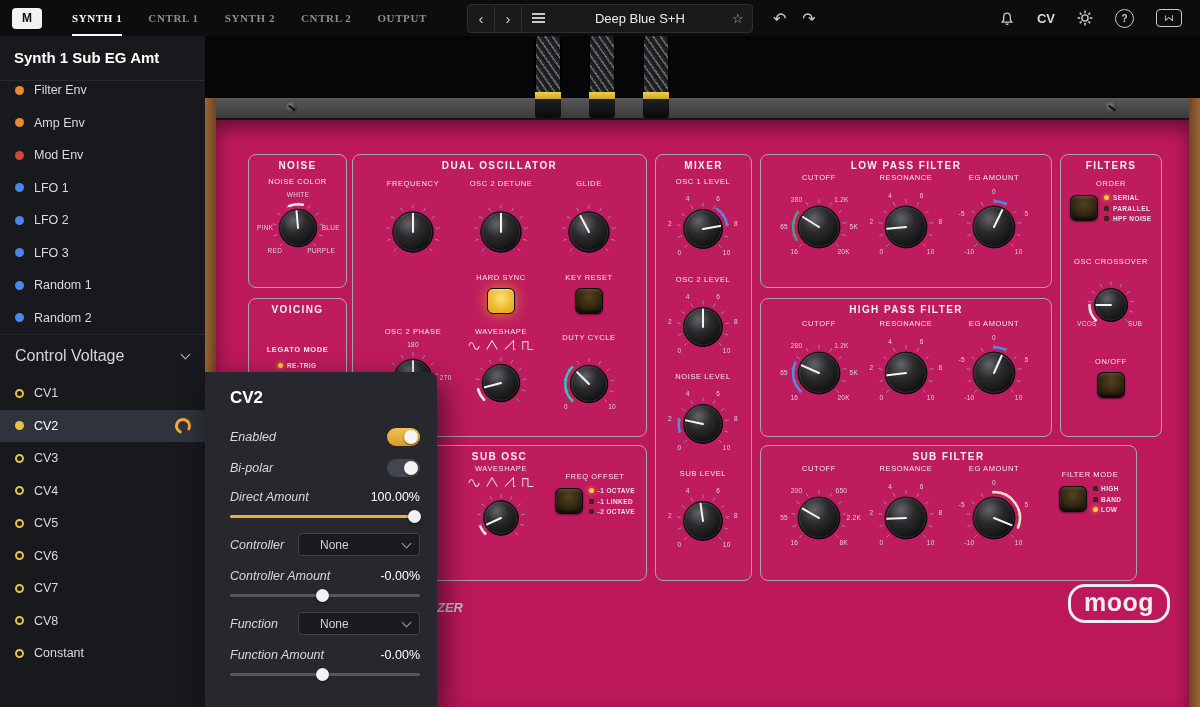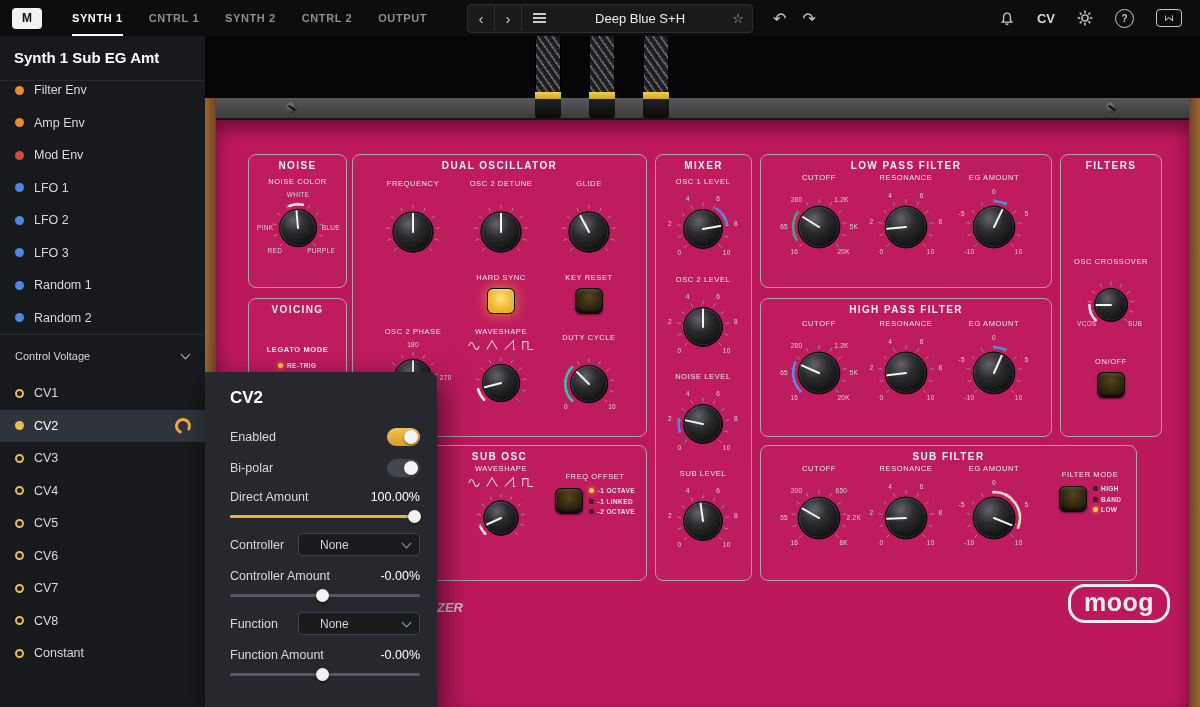--- a/index.html
+++ b/index.html
@@ -4,21 +4,21 @@
 <style>
   html,body{margin:0;padding:0;background:#000;}
   .app{position:relative;width:1200px;height:707px;overflow:hidden;background:#060608;
        font-family:"Liberation Sans",sans-serif;-webkit-font-smoothing:antialiased;}
 
   
   .topbar{position:absolute;left:0;top:0;width:1200px;height:36px;background:#0d0d0f;
           display:flex;align-items:center;z-index:60;}
   .logo-box{margin-left:12px;width:30px;height:21px;border-radius:4px;background:#f2f2f2;color:#111;
             font-size:12px;font-weight:bold;display:flex;align-items:center;justify-content:center;}
-  .tabs{display:flex;gap:26px;margin-left:30px;height:36px;align-items:center;}
+  .tabs{display:flex;gap:26px;margin-left:30px;height:36px;align-items:center;font-family:Liberation Serif, serif;}
   .tab{font-size:11px;font-weight:bold;letter-spacing:.6px;color:#8e8e91;position:relative;
        height:36px;line-height:36px;cursor:default;}
   .tab.active{color:#fff;}
   .tab.active::after{content:'';position:absolute;left:0;right:0;bottom:0;height:2px;background:#fff;}
   .preset-group{margin-left:40px;display:flex;align-items:center;height:27px;background:#1a1a1d;
                 border:1px solid #2e2e31;border-radius:4px;}
   .nav-btn{width:26px;text-align:center;color:#d2d2d2;font-size:15px;line-height:25px;border-right:1px solid #2e2e31;}
   .burger{width:34px;display:flex;flex-direction:column;align-items:center;gap:2.5px;}
   .burger span{display:block;width:13px;height:1.5px;background:#c9c9c9;}
   .preset-name{width:168px;text-align:center;color:#ececec;font-size:13px;}
@@ -35,21 +35,21 @@
   
   .sidebar{position:absolute;left:0;top:36px;width:205px;bottom:0;background:#17191d;z-index:10;overflow:hidden;}
   .side-header{position:relative;z-index:3;height:44px;line-height:44px;padding-left:14px;background:#17191d;
                font-size:15px;font-weight:bold;color:#fff;border-bottom:1px solid #262a2f;}
   .side-list.mods{margin-top:-7px;position:relative;z-index:1;}
   .side-item{display:flex;align-items:center;height:32.5px;padding-left:15px;color:#d8dadc;font-size:12.5px;}
   .side-item.active{background:#2f343c;color:#fff;}
   .dot{box-sizing:border-box;width:9px;height:9px;border-radius:50%;margin-right:10px;flex:none;}
   .cv-ind{margin-left:auto;margin-right:12px;flex:none;}
   .side-section{height:42px;display:flex;align-items:center;padding-left:15px;border-top:1px solid #262a2f;
-                color:#d3d6d9;font-size:11px;}
+                color:#d3d6d9;font-size:16px;}
   .chev{width:6px;height:6px;border-right:1.6px solid #b9bcc0;border-bottom:1.6px solid #b9bcc0;
         transform:rotate(45deg);display:inline-block;}
   .side-section .chev{margin-left:auto;margin-right:16px;margin-top:-4px;}
 
   
   .main{position:absolute;left:205px;top:36px;width:995px;height:671px;background:#060608;}
   .cable{position:absolute;top:0;width:26px;height:82px;z-index:5;}
   .cable .braid{height:56px;border-radius:4px 4px 0 0;border-left:1px solid #000;border-right:1px solid #000;
     background:repeating-linear-gradient(55deg,#1a1a1c 0 2px,#45454a 2px 3px,#6d6d74 3px 4px,#26262a 4px 6px);}
   .cable .band{height:7px;background:linear-gradient(#f0d04a,#caa526);}
@@ -91,21 +91,21 @@
          padding:0 13px;height:33px;line-height:30px;font-size:25px;font-weight:bold;color:#ededed;letter-spacing:.5px;}
   .fragment{position:absolute;left:221px;top:480px;font-size:13px;font-style:italic;font-weight:bold;color:#c7c7c7;}
 
   
   .popup{position:absolute;left:205px;top:372px;width:232px;height:335px;background:#26282d;
          border-radius:0 8px 0 0;box-shadow:6px 10px 30px rgba(0,0,0,.6);z-index:40;
          padding:14px 17px 0 25px;box-sizing:border-box;}
   .p-title{font-size:17px;font-weight:bold;color:#fff;margin:2px 0 20px;}
   .p-row{display:flex;align-items:center;justify-content:space-between;margin-bottom:13px;}
   .p-row.tight{margin-bottom:9px;}
-  .p-label{font-size:12.5px;color:#d6d8da;}
+  .p-label{font-size:12.5px;color:#d6d8da;font-style:italic;}
   .p-value{font-size:12.5px;color:#fff;text-align:center;}
   .tog{width:33px;height:18px;border-radius:9px;position:relative;display:inline-block;flex:none;}
   .tog.on{background:linear-gradient(180deg,#f0c255,#d99c22);}
   .tog.off{background:#43464c;}
   .tog .thumb{position:absolute;top:2px;right:2px;width:14px;height:14px;border-radius:50%;background:#f4f4f4;
               box-shadow:0 1px 2px rgba(0,0,0,.5);}
   .p-slider{position:relative;height:13px;margin:-3px 0 10px;}
   .p-slider .track{position:absolute;left:0;right:0;top:5px;height:3px;background:#55585f;border-radius:2px;}
   .p-slider .fill{position:absolute;left:0;top:5px;height:3px;background:#e9b237;border-radius:2px;}
   .p-slider .thumb{position:absolute;top:0;width:13px;height:13px;border-radius:50%;background:#f2f2f2;
@@ -900,20 +900,40 @@
                     <span class="led lit"></span>
                     <span class="led-label">LOW</span>
                   </span>
                 </span>
             </div>
           </div>
         </div>
 
         <div class="sec" style="left:844px;top:34px;width:100px;height:281px">
           <div class="sec-title">FILTERS</div>
+          <div class="cu" style="left:4px;top:24px;width:92px">
+            <div class="knob-label">ORDER</div>
+            <div class="cu-row">
+              <span class="sbtn"></span>
+              <span class="led-col">
+                  <span class="led-row">
+                    <span class="led lit"></span>
+                    <span class="led-label">SERIAL</span>
+                  </span>
+                  <span class="led-row">
+                    <span class="led"></span>
+                    <span class="led-label">PARALLEL</span>
+                  </span>
+                  <span class="led-row">
+                    <span class="led"></span>
+                    <span class="led-label">HPF NOISE</span>
+                  </span>
+                </span>
+            </div>
+          </div>
           <div class="ku" style="left:3px;top:102px;width:94px">
             <div class="knob-label">OSC CROSSOVER</div>
             <div class="knob"><svg width="90" height="90" viewBox="0 0 90 90">
                   <line x1="31.168991359991132" y1="58.83100864000887" x2="28.34056423524494" y2="61.65943576475506" stroke="#8f8f90" stroke-width="1"></line>
                   <line x1="26.397334541266797" y1="51.04437240997397" x2="22.593108476086183" y2="52.28044038747376" stroke="#8f8f90" stroke-width="1"></line>
                   <line x1="25.680816057959106" y1="41.94014186381308" x2="21.730062695578557" y2="41.31440400365216" stroke="#8f8f90" stroke-width="1"></line>
                   <line x1="29.17562759002603" y1="33.50292046515923" x2="25.93955961252624" y2="31.151779455989335" stroke="#8f8f90" stroke-width="1"></line>
                   <line x1="36.11994582509447" y1="27.571912386875525" x2="34.30398382613628" y2="24.00788629012205" stroke="#8f8f90" stroke-width="1"></line>
                   <line x1="45" y1="25.44" x2="45" y2="21.44" stroke="#8f8f90" stroke-width="1"></line>
                   <line x1="53.88005417490553" y1="27.571912386875525" x2="55.69601617386372" y2="24.00788629012205" stroke="#8f8f90" stroke-width="1"></line>

